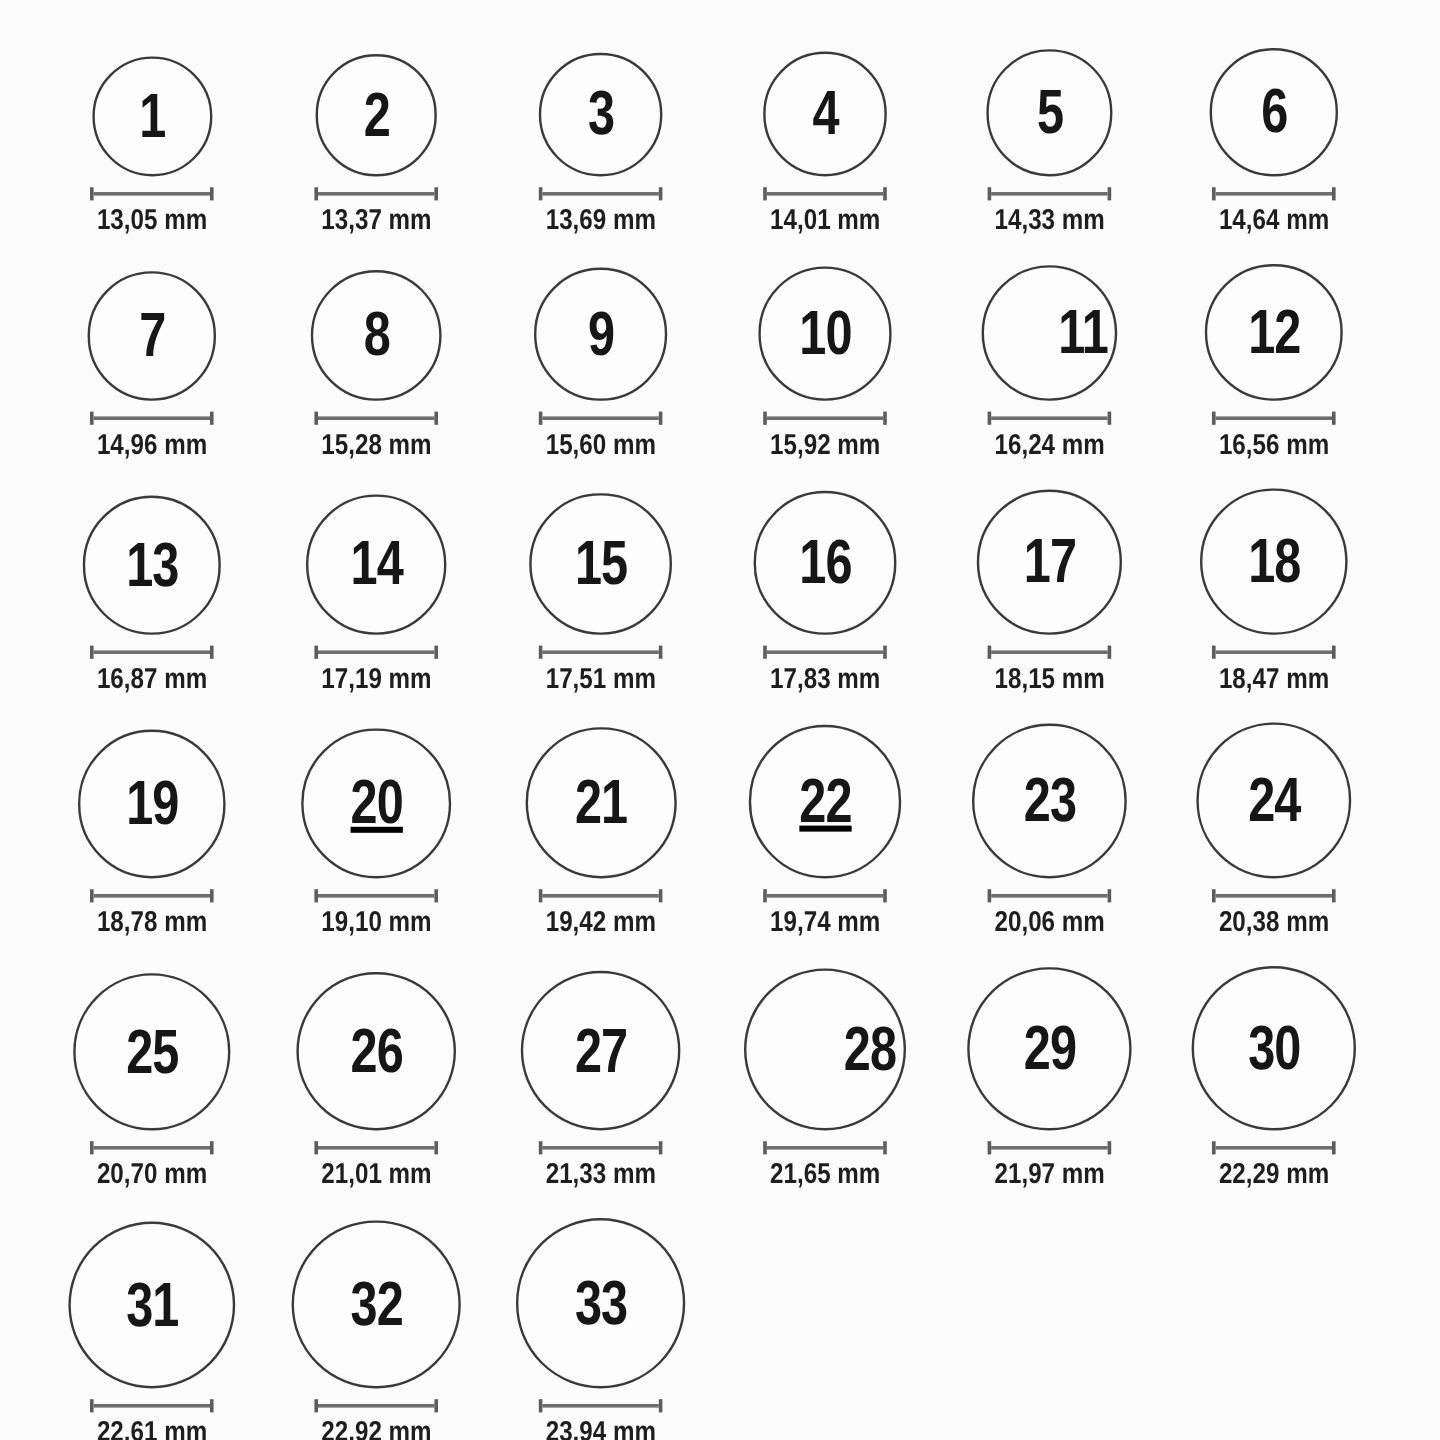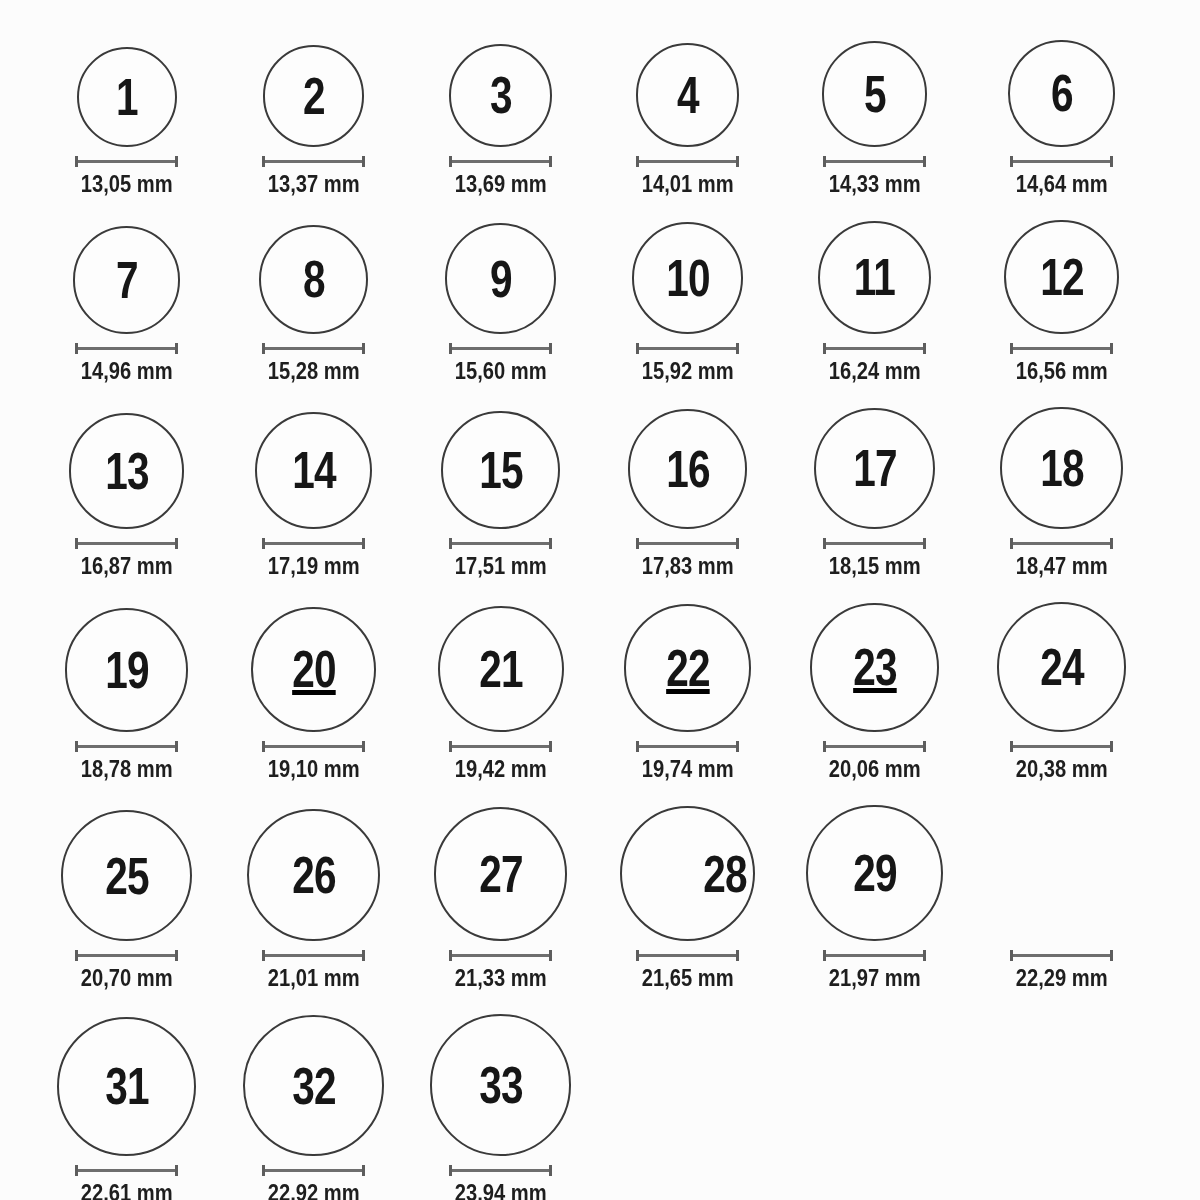--- a/index.html
+++ b/index.html
@@ -164,21 +164,21 @@
       <div class="cell">
         <div class="circle" style="width: 111.7px; height: 111.7px; text-align: right;">
           <span class="num">10</span>
         </div>
         <div class="dim-line">
           <span class="bar"></span>
         </div>
         <div class="dim-label">15,92 mm</div>
       </div>
       <div class="cell">
-        <div class="circle" style="width: 113px; height: 113px;">
+        <div class="circle" style="width: 113px; height: 113px; justify-content: flex-end;">
           <span class="num">11</span>
         </div>
         <div class="dim-line">
           <span class="bar"></span>
         </div>
         <div class="dim-label">16,24 mm</div>
       </div>
       <div class="cell">
         <div class="circle" style="width: 114.3px; height: 114.3px;">
           <span class="num">12</span>
@@ -276,21 +276,21 @@
       <div class="cell">
         <div class="circle" style="width: 127.3px; height: 127.3px; text-decoration: underline;">
           <span class="num">22</span>
         </div>
         <div class="dim-line">
           <span class="bar"></span>
         </div>
         <div class="dim-label">19,74 mm</div>
       </div>
       <div class="cell">
-        <div class="circle" style="width: 128.6px; height: 128.6px; text-decoration: underline;">
+        <div class="circle" style="width: 128.6px; height: 128.6px;">
           <span class="num">23</span>
         </div>
         <div class="dim-line">
           <span class="bar"></span>
         </div>
         <div class="dim-label">20,06 mm</div>
       </div>
       <div class="cell">
         <div class="circle" style="width: 129.9px; height: 129.9px;">
           <span class="num">24</span>
@@ -341,20 +341,23 @@
       <div class="cell">
         <div class="circle" style="width: 136.4px; height: 136.4px;">
           <span class="num">29</span>
         </div>
         <div class="dim-line">
           <span class="bar"></span>
         </div>
         <div class="dim-label">21,97 mm</div>
       </div>
       <div class="cell">
+        <div class="circle" style="width: 137.7px; height: 137.7px;">
+          <span class="num">30</span>
+        </div>
         <div class="dim-line">
           <span class="bar"></span>
         </div>
         <div class="dim-label">22,29 mm</div>
       </div>
     </div>
     <div class="row">
       <div class="cell">
         <div class="circle" style="width: 139px; height: 139px;">
           <span class="num">31</span>

